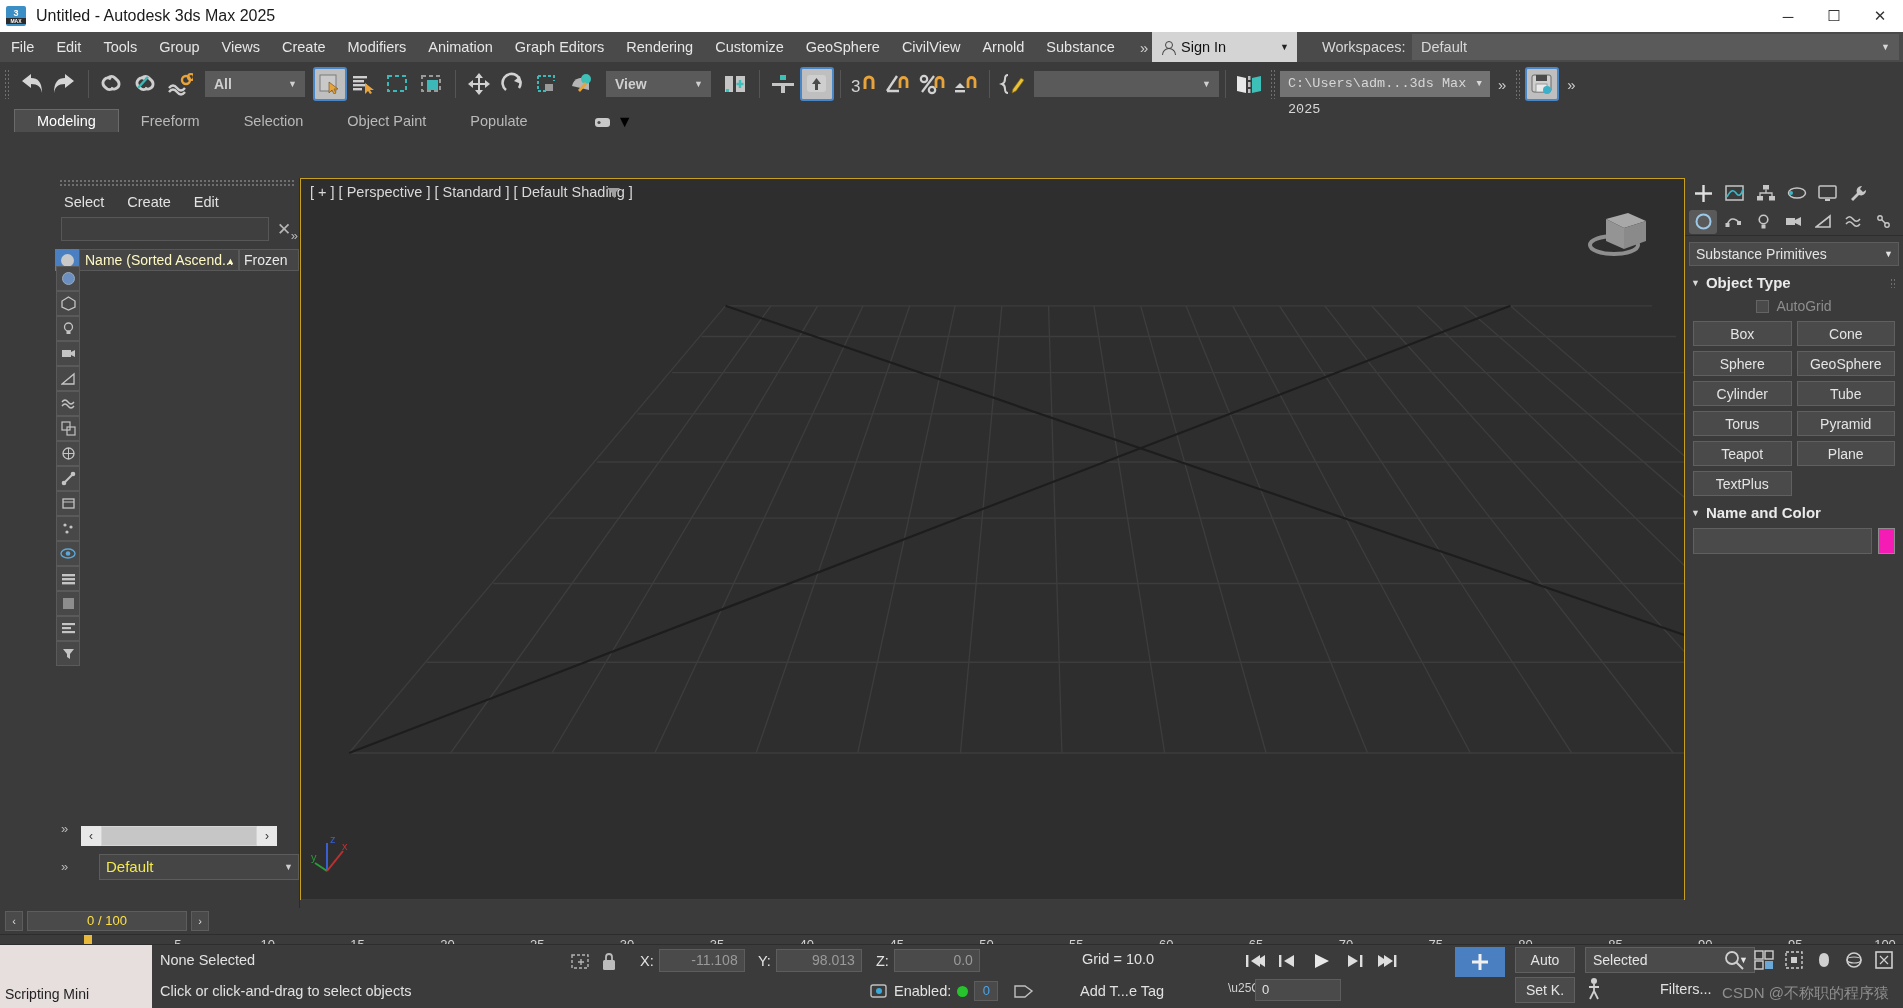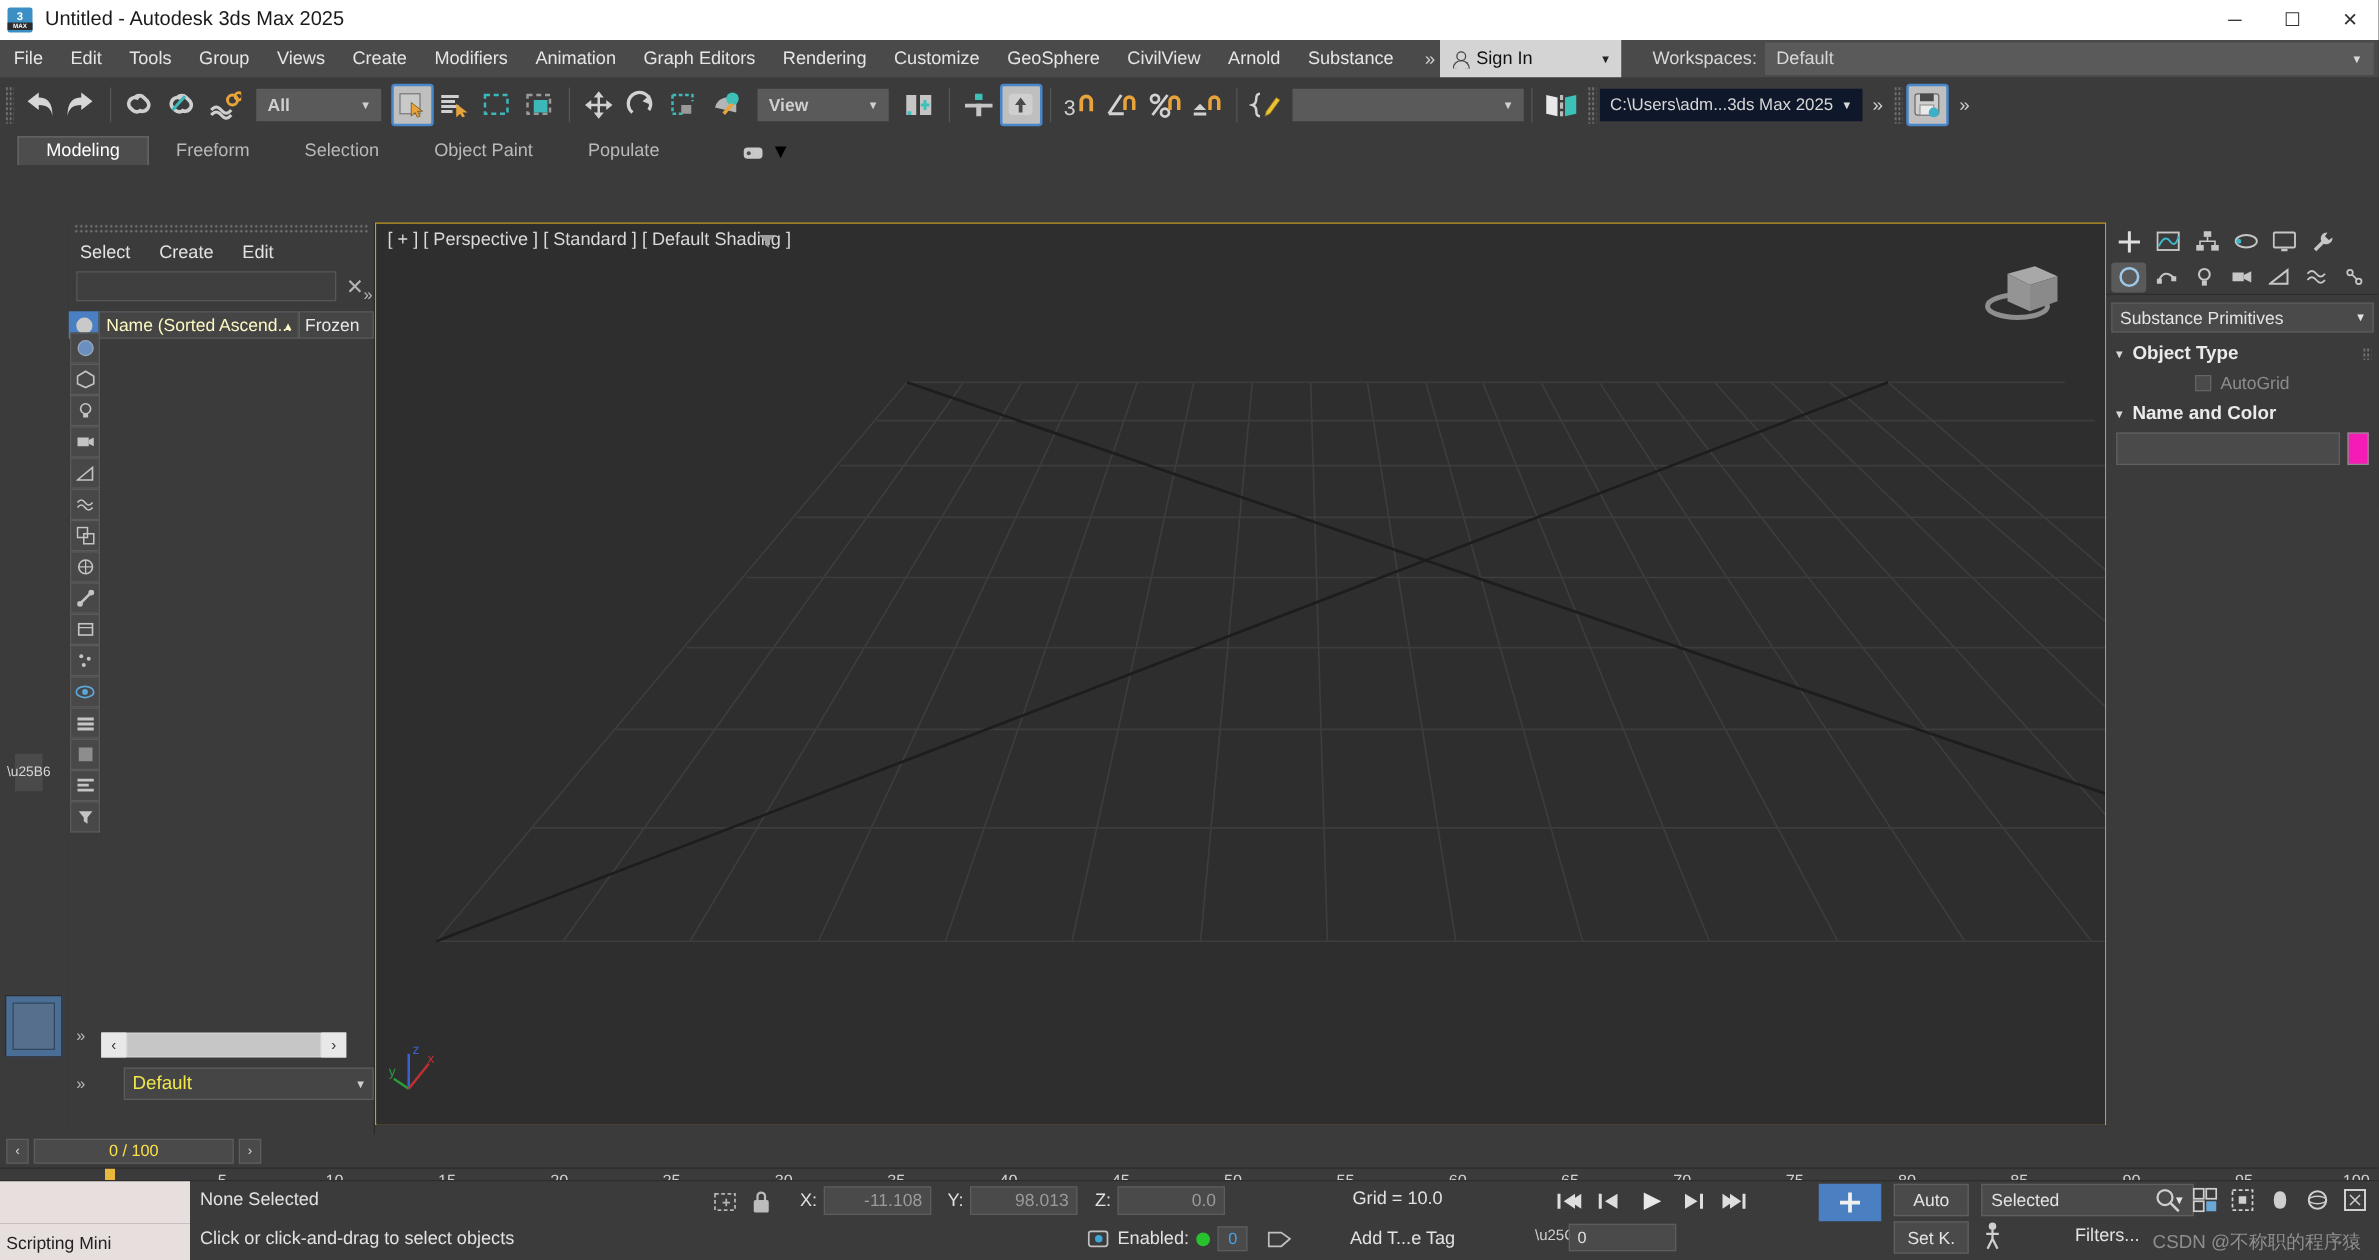--- a/index.html
+++ b/index.html
@@ -58,22 +58,22 @@
     background-image: radial-gradient(#6f6f6f 1px, transparent 1px);
     background-size: 3px 4px; }
   .tb-btn { width:34px; height:34px; display:flex; align-items:center; justify-content:center;
             border-radius:3px; position:relative; flex:none; }
   .tb-btn.active { background:#bfbfbf; border:2px solid #4a87c9; }
   .tb-sep { width:1px; height:28px; background:#555; margin:0 6px; flex:none; }
   .tb-drop { height:26px; background:#5a5a5a; color:#cfcfcf; font-size:14px; line-height:26px;
              padding-left:9px; position:relative; flex:none;font-weight:bold; }
   .tb-drop .cv { position:absolute; right:8px; top:0; font-size:9px; color:#d0d0d0; }
   .tb-drop.empty { background:#5a5a5a; }
-  .path-drop { height:26px; background:#0f172a; color:#d7d7d7; font-size:13.5px; line-height:26px;
-               padding-left:8px; position:relative; flex:none; }
+  .path-drop { height:26px; background:#737373; color:#d7d7d7; font-size:13.5px; line-height:26px;
+               padding-left:8px; position:relative; flex:none;font-family:Liberation Mono, monospace; }
   .path-drop .cv{ position:absolute; right:8px; top:0; font-size:9px;}
   .dbl-chev { color:#cfcfcf; font-size:15px; letter-spacing:-3px; padding:0 8px; }
 
   
   .ribbon-tabs { height:26px; background:#3b3b3b; display:flex; align-items:flex-end; padding-left:14px; }
   .rb-tab { font-size:14.5px; color:#b9b9b9; padding:3px 22px; }
   .rb-tab.active { background:#4d4d4d; color:#ffffff; border:1px solid #6a6a6a; border-bottom:none; }
   .ribbon-sub { height:24px; background:#3b3b3b; display:flex; align-items:center; padding-left:14px;
                 border-bottom:1px solid #2e2e2e;}
   .rb-sub-lbl { font-size:14px; color:#d9d9d9; background:#474747; padding:2px 8px; }
@@ -465,26 +465,20 @@
       <svg width="22" height="16" viewBox="0 0 22 16">
         <rect x="1" y="4" width="15" height="9" rx="3" fill="#c9c9c9"></rect>
         <circle cx="5" cy="8.5" r="1.6" fill="#4a4a4a"></circle>
       </svg>
     </div>
     <div class="rb-icon-btn" style="margin-left:-10px;">▼</div>
   </div>
 
   <div class="body-row">
 
-    <div class="left-rail">
-      <div class="rail-toggle">\u25B6</div>
-      <div class="rail-thumb">
-          <i></i>
-        </div>
-    </div>
 
     <div class="scene-exp">
       <div class="se-grip"></div>
       <div class="se-menus">
         <span>Select</span>
         <span>Create</span>
         <span>Edit</span>
       </div>
       <div class="se-search-row">
         <input class="se-search" value="" style="">
@@ -774,20 +768,33 @@
 
       <div class="rollout">
         <div class="rollout-hdr">
           <span class="tri">▼</span>
           <span class="t">Object Type</span>
           <span class="dots"></span>
         </div>
         <div class="autogrid">
           <span class="cb"></span>
           <span class="lb">AutoGrid</span>
+        </div>
+        <div class="objgrid">
+          <div class="objbtn">Box</div>
+          <div class="objbtn">Cone</div>
+          <div class="objbtn">Sphere</div>
+          <div class="objbtn">GeoSphere</div>
+          <div class="objbtn">Cylinder</div>
+          <div class="objbtn">Tube</div>
+          <div class="objbtn">Torus</div>
+          <div class="objbtn">Pyramid</div>
+          <div class="objbtn">Teapot</div>
+          <div class="objbtn">Plane</div>
+          <div class="objbtn">TextPlus</div>
         </div>
       </div>
 
       <div class="rollout">
         <div class="rollout-hdr">
           <span class="tri">▼</span>
           <span class="t">Name and Color</span>
         </div>
         <div class="namecolor">
           <input class="nm" value="" style="">

